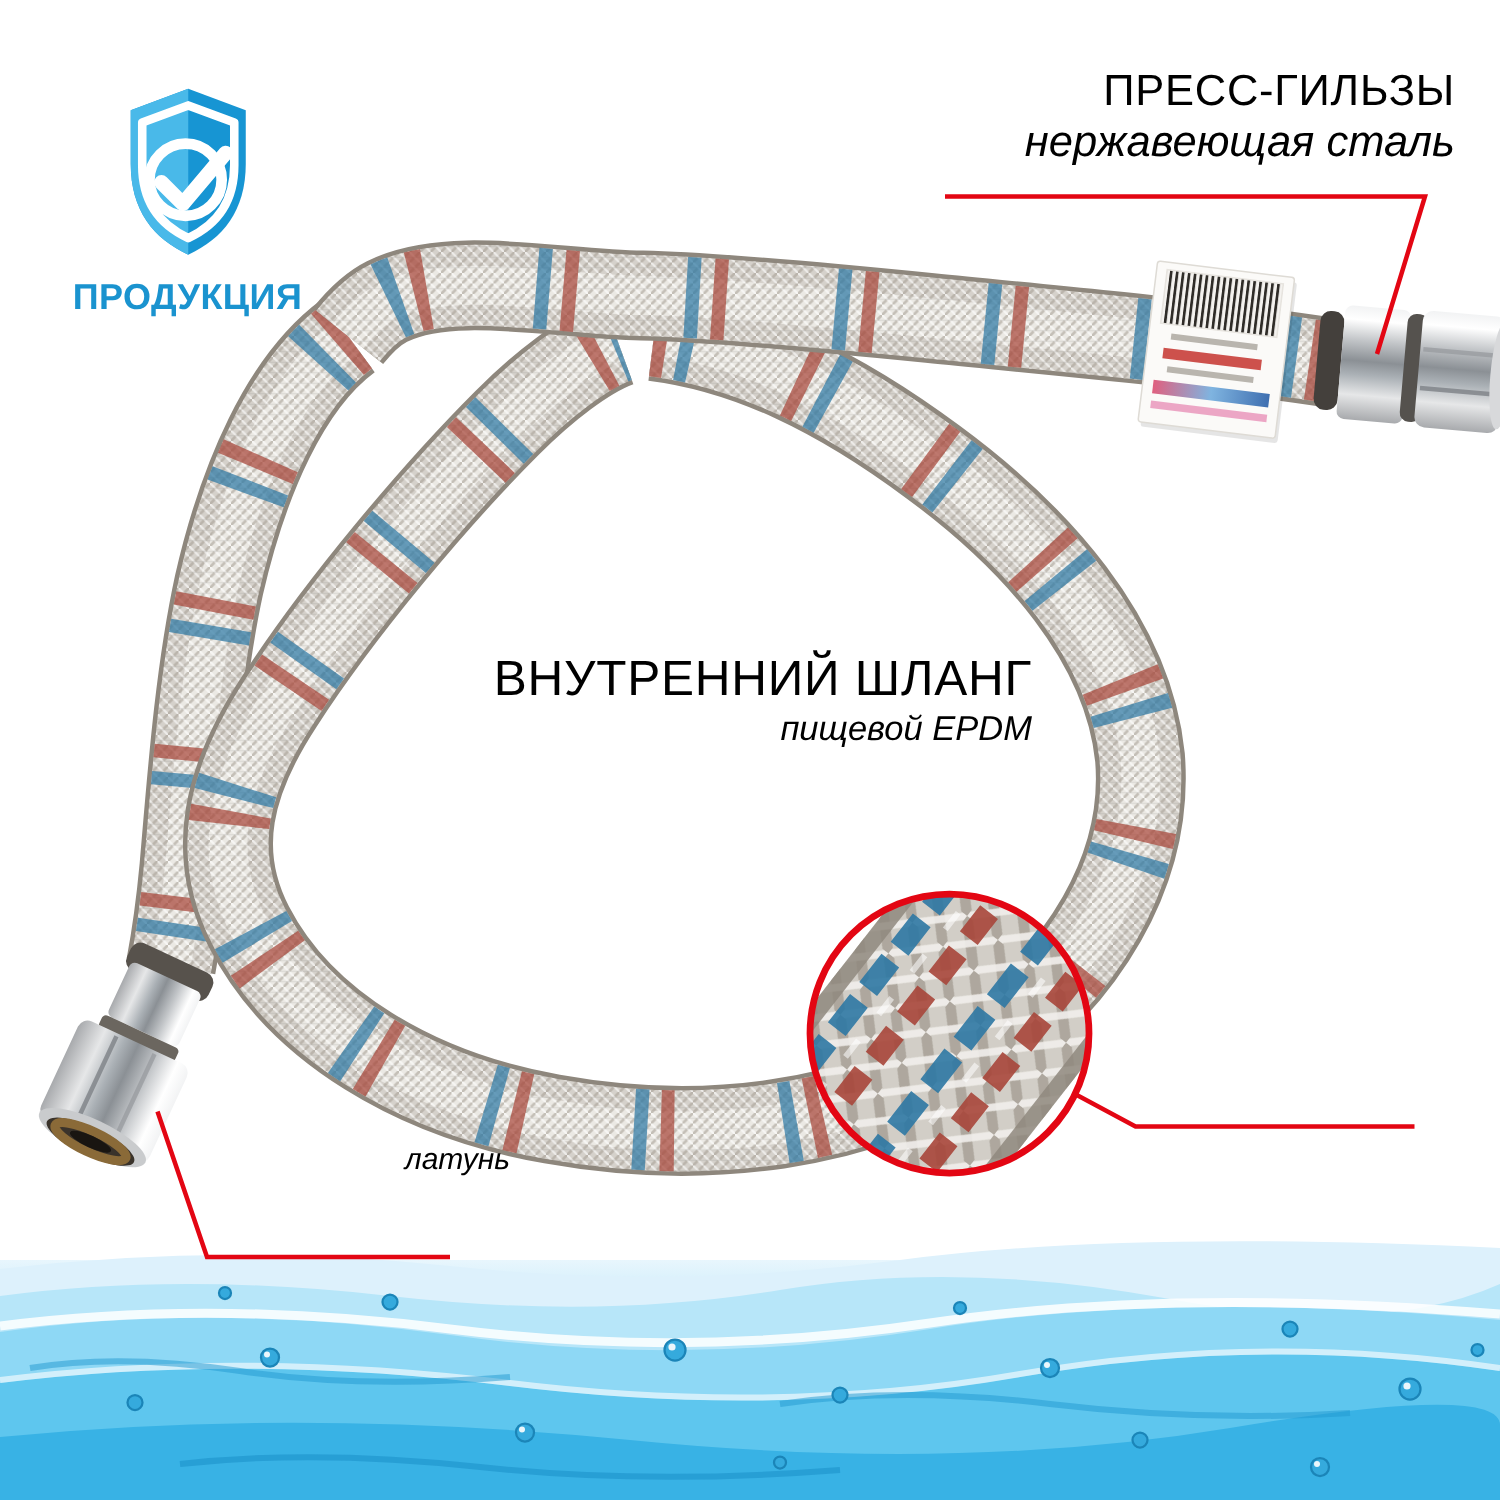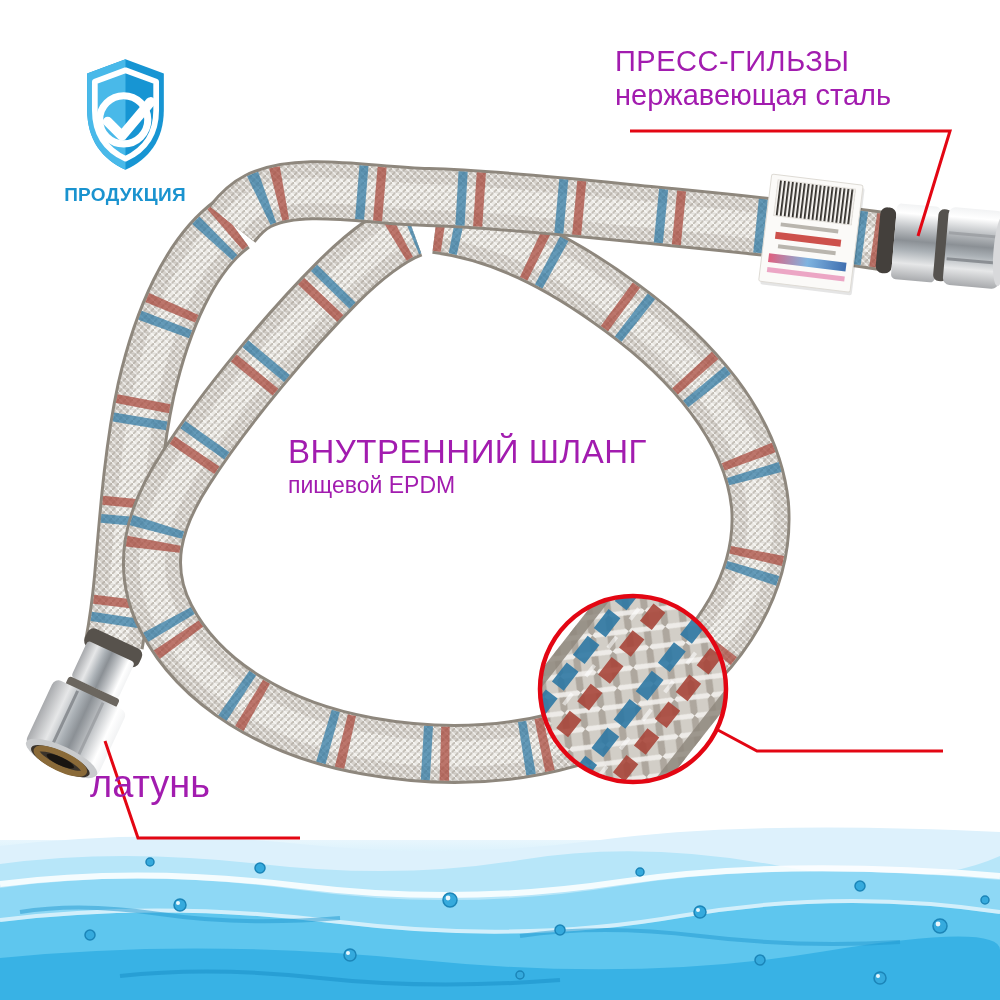--- a/index.html
+++ b/index.html
@@ -4,32 +4,32 @@
 <style>
   :root{
     --accent-red:#e30613; --badge-blue:#1a93cf;
     --tracer-red:#a8463a; --tracer-blue:#2e78a4;
     --shield-light:#49b9e9; --shield-dark:#1795d3;
   }
   *{margin:0;padding:0;box-sizing:border-box}
   body{background:#888;font-family:"Liberation Sans",sans-serif}
   .stage{position:relative;width:1000px;height:1000px;background:#fff;overflow:hidden;margin:0 auto}
   .scene{position:absolute;inset:0;width:1000px;height:1000px}
-  .callout{position:absolute;text-align:left;color:#a21caf;line-height:1.18;z-index:5}
+  .callout{position:absolute;text-align:right;color:#000000;line-height:1.18;z-index:5}
   .callout .title{letter-spacing:.5px;font-weight:500}
-  .callout .sub{}
+  .callout .sub{font-style:italic}
   .co-press{left:615px;top:44px;width:355px;font-size:29px}
   .co-inner{left:288px;top:433px;width:400px;font-size:33px}
   .co-inner .sub{font-size:23px}
   .co-braid{left:720px;top:638px;width:250px;font-size:29px}
   .co-fit{left:90px;top:762px;width:250px;font-size:32px}
-  .co-fit .sub{font-size:38px}
+  .co-fit .sub{font-size:20px}
   .badge{position:absolute;left:10px;top:0;width:230px;text-align:center;z-index:5}
   .badge svg{display:block;margin:52px auto 0;width:107px;height:125px}
-  .badge-text{margin-top:5px;font-size:19px;font-weight:bold;color:var(--badge-blue);line-height:1.4;letter-spacing:.3px}
+  .badge-text{margin-top:5px;font-size:24px;font-weight:bold;color:var(--badge-blue);line-height:1.4;letter-spacing:.3px}
   
   .hseg{fill:none;stroke-linecap:butt;stroke-linejoin:round}
   .hose-edge{stroke:#8e877d;stroke-width:60}
   .hose-base{stroke:#d5d1cb;stroke-width:54}
   .hose-hi{stroke:#edebe7;stroke-width:26;opacity:.9}
   .hose-tex{stroke:url(#braid);stroke-width:54}
   .hose-tr-red{stroke:var(--tracer-red);stroke-width:54;stroke-dasharray:9 91;opacity:.72}
   .hose-tr-blue{stroke:var(--tracer-blue);stroke-width:54;stroke-dasharray:9 91;stroke-dashoffset:-18px;opacity:.72}
   .pointer{fill:none;stroke:var(--accent-red);stroke-width:3;stroke-linejoin:miter}
   .lens-ring{fill:none;stroke:var(--accent-red);stroke-width:4.5}

